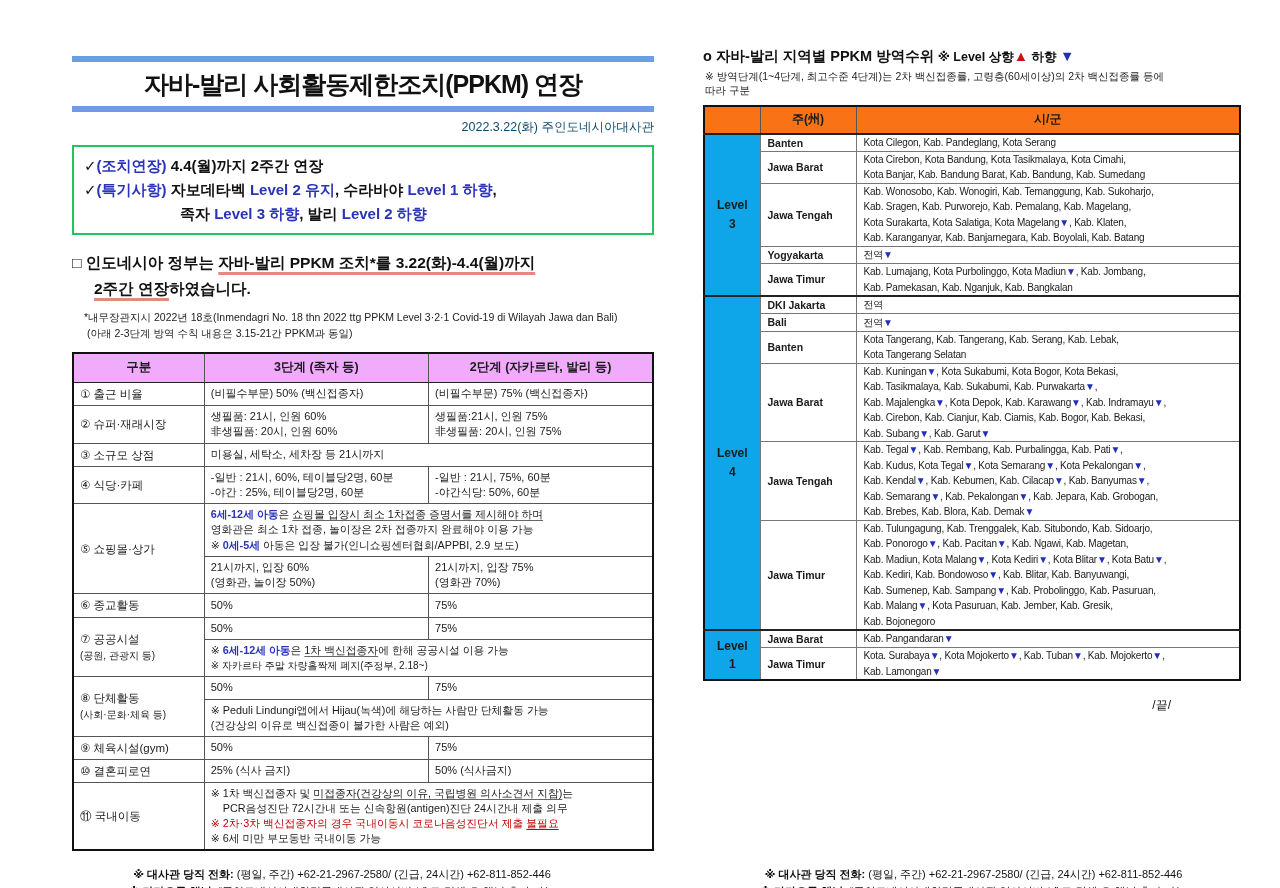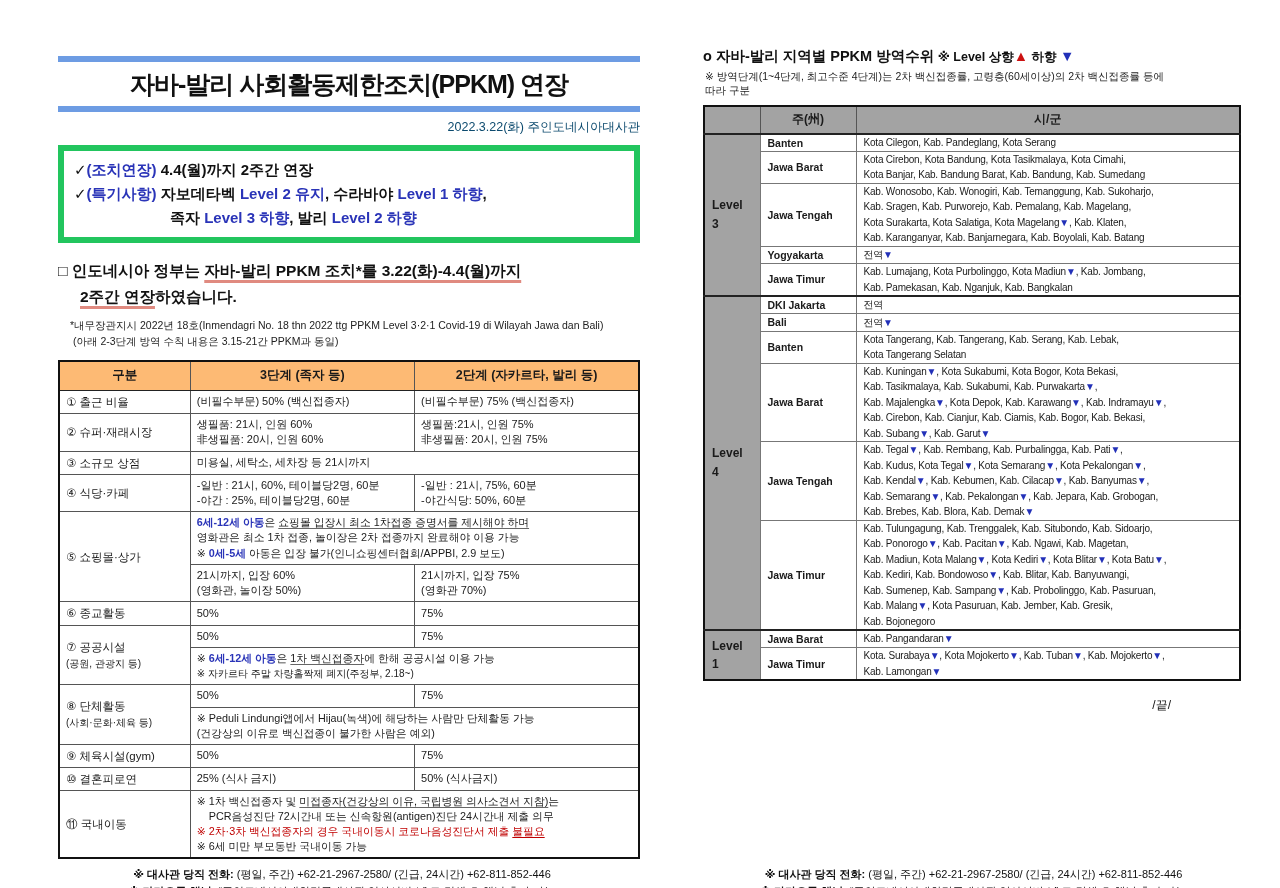--- a/index.html
+++ b/index.html
@@ -1,38 +1,38 @@
 <!DOCTYPE html>
 <html><head>
 <meta charset="utf-8">
 <style>
   html,body{margin:0;padding:0;background:#fff;}
   body{width:1280px;height:888px;position:relative;overflow:hidden;
        font-family:"Liberation Sans","DejaVu Sans",sans-serif;color:#1a1a1a;}
   .page{position:absolute;top:0;height:888px;}
-  .page-left{left:58px;width:582px;}
+  .page-left{left:72px;width:582px;}
   .page-right{left:703px;width:472px;}
 
   
   .bar{height:6px;background:#6d9ce3;}
   .bar-top{margin-top:56px;}
   .doc-title{font-size:25px;font-weight:bold;text-align:center;padding:6px 0 5px;letter-spacing:-1px;color:#111;}
   .date-line{text-align:right;font-size:12.5px;margin-top:7px;color:#0c4a6e;}
-  .hl-box{border:6px solid #22c55e;margin-top:9px;padding:7px 10px;font-size:15px;font-weight:bold;line-height:1.6;color:#111;}
+  .hl-box{border:2px solid #22c55e;margin-top:9px;padding:7px 10px;font-size:15px;font-weight:bold;line-height:1.6;color:#111;}
   .hl-line3{padding-left:96px;}
   .para{margin-top:15px;font-size:15.5px;font-weight:bold;line-height:1.65;white-space:pre-wrap;
         padding-left:22px;text-indent:-22px;color:#111;}
   .footnote{font-size:10.5px;line-height:1.5;color:#222;}
   .footnote-1{margin-top:9px;padding-left:12px;}
   .footnote-2{padding-left:15px;}
 
   table.main{border-collapse:collapse;width:100%;margin-top:10px;font-size:11px;table-layout:fixed;}
   table.main th,table.main td{border:1px solid #555;padding:3px 6px;vertical-align:middle;line-height:1.4;}
   table.main{border:2px solid #111;}
-  table.main th{background:#fdba74;font-size:12.5px;font-weight:bold;text-align:center;height:22px;border-bottom:1.5px solid #222;}
+  table.main th{background:#f0abfc;font-size:12.5px;font-weight:bold;text-align:center;height:22px;border-bottom:1.5px solid #222;}
   td.lbl{font-size:11.5px;white-space:pre-wrap;padding-left:8px;}
   td.cell{white-space:pre-wrap;}
   td.center{text-align:left;}
   td.note{white-space:pre-wrap;font-size:10.8px;line-height:1.45;}
   tr.dotted td{border-top:1px dotted #777;}
 
   
   .seg-t{}
   .seg-bold{font-weight:bold;}
   .seg-boldsm{font-weight:bold;font-size:12.5px;}
@@ -42,24 +42,24 @@
   .seg-u{text-decoration:underline;text-decoration-color:#666;text-underline-offset:2px;}
   .seg-ru{text-decoration:underline;text-decoration-color:#e08a80;text-decoration-thickness:2.5px;text-underline-offset:3.5px;}
   .seg-small{font-size:10px;}
   .seg-triu,.tri-u{color:#cc1111;}
   .seg-trid,.tri-d{color:#2230b8;}
 
   
   .r-head{margin-top:46px;font-size:14.5px;line-height:1.4;color:#111;}
   .r-sub{font-size:10.5px;margin:3px 0 7px 2px;color:#222;}
   table.region{border-collapse:collapse;width:100%;font-size:10px;table-layout:fixed;border:2px solid #111;}
-  table.region th{background:#a3a3a3;font-size:12px;font-weight:bold;text-align:center;height:24px;
+  table.region th{background:#f97316;font-size:12px;font-weight:bold;text-align:center;height:24px;
                   border:1px solid #555;border-bottom:2px solid #222;}
   table.region td{border:1px solid #777;padding:0 7px;line-height:1.55;vertical-align:middle;}
-  td.level{font-size:12px;font-weight:bold;vertical-align:top;padding-top:7px;background:#a3a3a3;}
+  td.level{font-size:12px;font-weight:bold;text-align:center;vertical-align:top;padding-top:7px;background:#0ea5e9;}
   td.prov{font-size:10.5px;font-weight:bold;padding-left:9px;}
   td.areas{white-space:pre-wrap;letter-spacing:-0.2px;}
   tr.grp td{border-top:2px solid #222;}
   .end-mark{text-align:right;font-size:12px;margin-top:16px;padding-right:4px;color:#111;}
 
   .footer{position:absolute;top:866px;font-size:11px;line-height:1.55;color:#111;text-align:center;}
   .footer-left{left:42px;width:600px;}
   .footer-right{left:701px;width:545px;}
 </style>
 </head>

